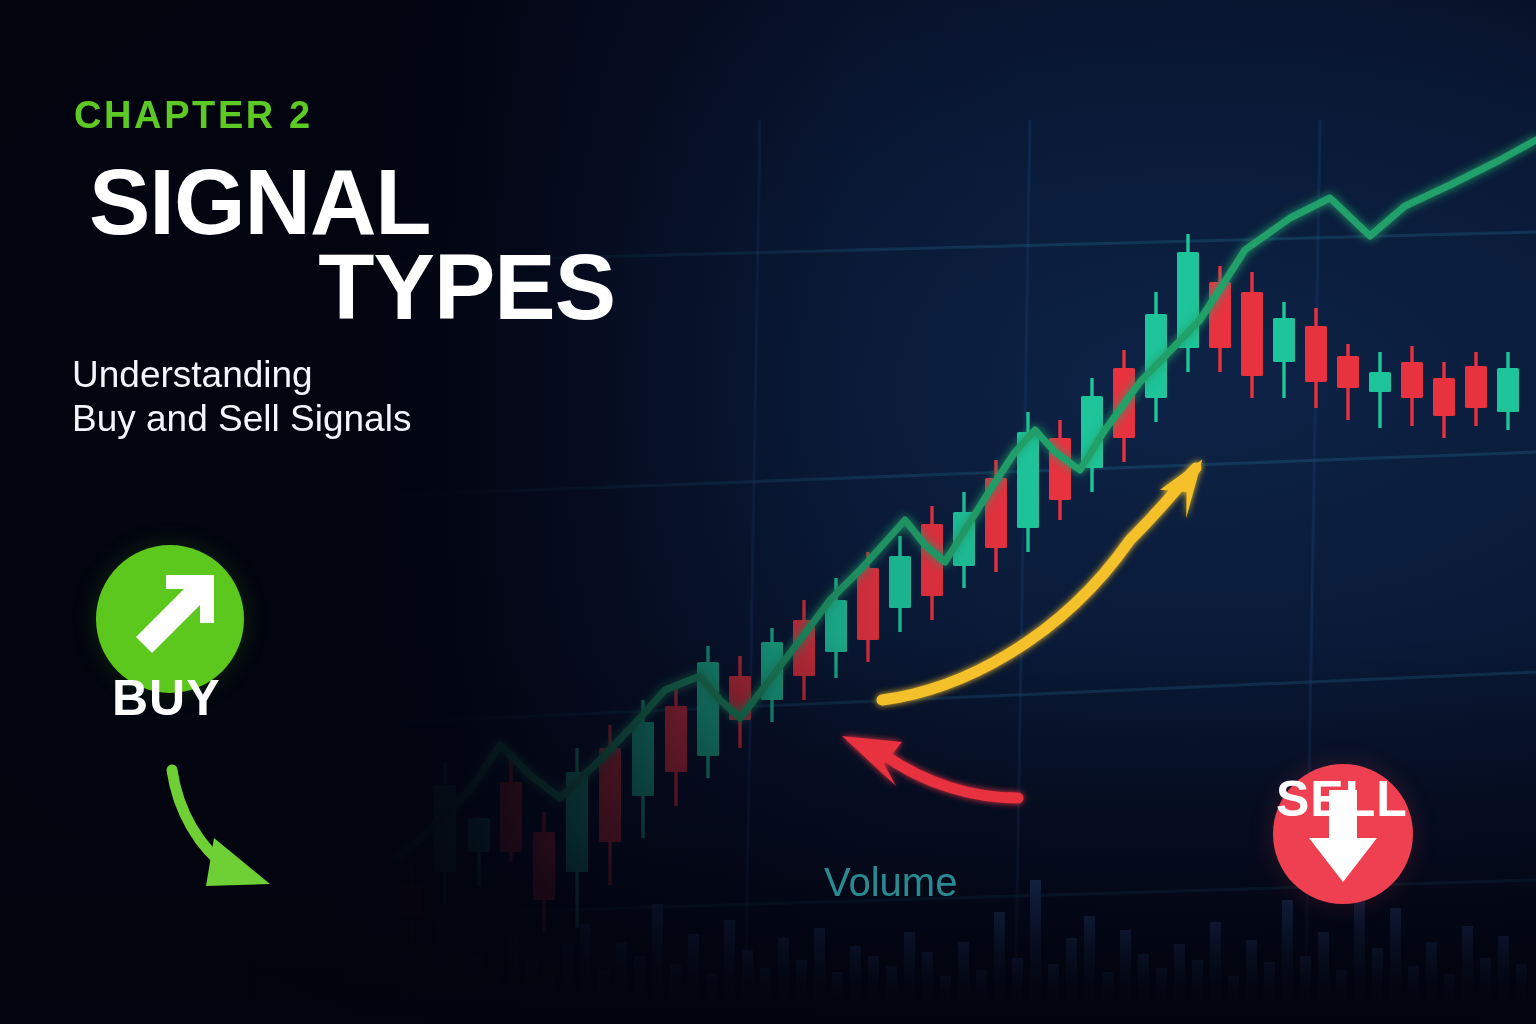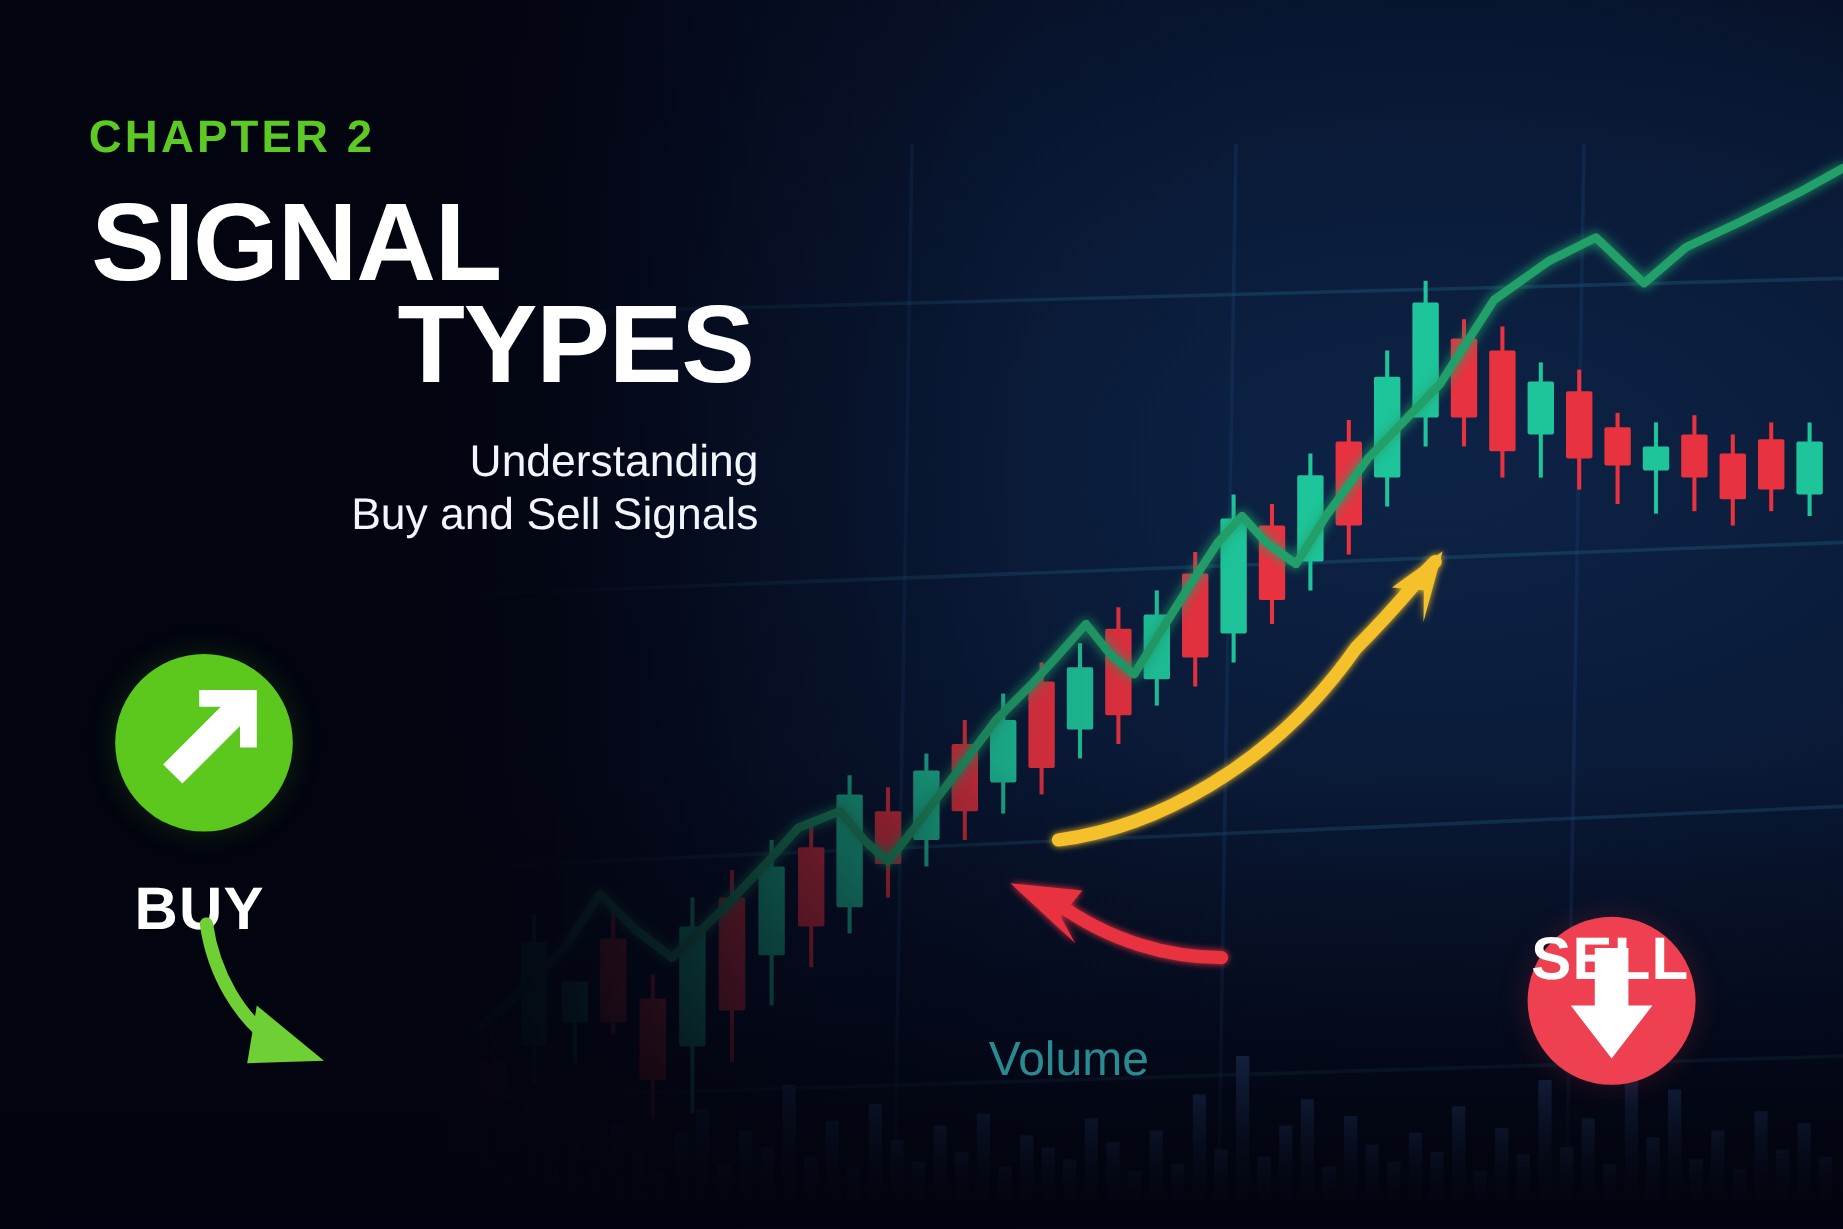--- a/index.html
+++ b/index.html
@@ -25,36 +25,36 @@
   svg{position:absolute;left:0;top:0;overflow:visible;}
 
   
   #textblock{position:absolute;left:72px;top:96px;width:560px;}
   .chapter{
     color:#5cc924;font-size:38px;font-weight:bold;letter-spacing:2.6px;
     line-height:1;margin:0 0 26px 2px;
   }
   .bigtitle{
     color:#ffffff;font-weight:bold;font-size:92px;line-height:0.92;
-    letter-spacing:-1px;margin:4px;
+    letter-spacing:-1px;margin:17px;
   }
   .bigtitle .l2{display:block;text-align:right;}
   .sub{
-    color:#f2f5fb;font-size:37px;line-height:1.18;margin-top:34px;font-weight:400;text-align:right;
+    color:#f2f5fb;font-size:37px;line-height:1.18;margin-top:24px;font-weight:400;
   }
   .sub span{display:block;}
   .circle{border-radius:50%;position:relative;}
   #buyCircle{left:96px;top:545px;width:148px;height:148px;background:#5cc81e;
              box-shadow:0 0 26px rgba(92,200,30,0.18);}
   #sellCircle{left:1273px;top:616px;width:140px;height:140px;background:#ee4050;
              box-shadow:0 0 26px rgba(238,64,80,0.18);}
   .badge-label{
     position:absolute;color:#fff;font-weight:bold;letter-spacing:1px;
   }
-  #buyLabel{left:112px;top:728px;font-size:50px;}
+  #buyLabel{left:112px;top:669px;font-size:50px;}
   #sellLabel{left:1276px;top:770px;font-size:50px;}
 </style>
 </head>
 <body>
 
 <div id="stage">
 
   <div class="layer" id="bgGrad"></div>
 
   <svg id="chart" width="1536" height="1024" viewBox="0 0 1536 1024">

